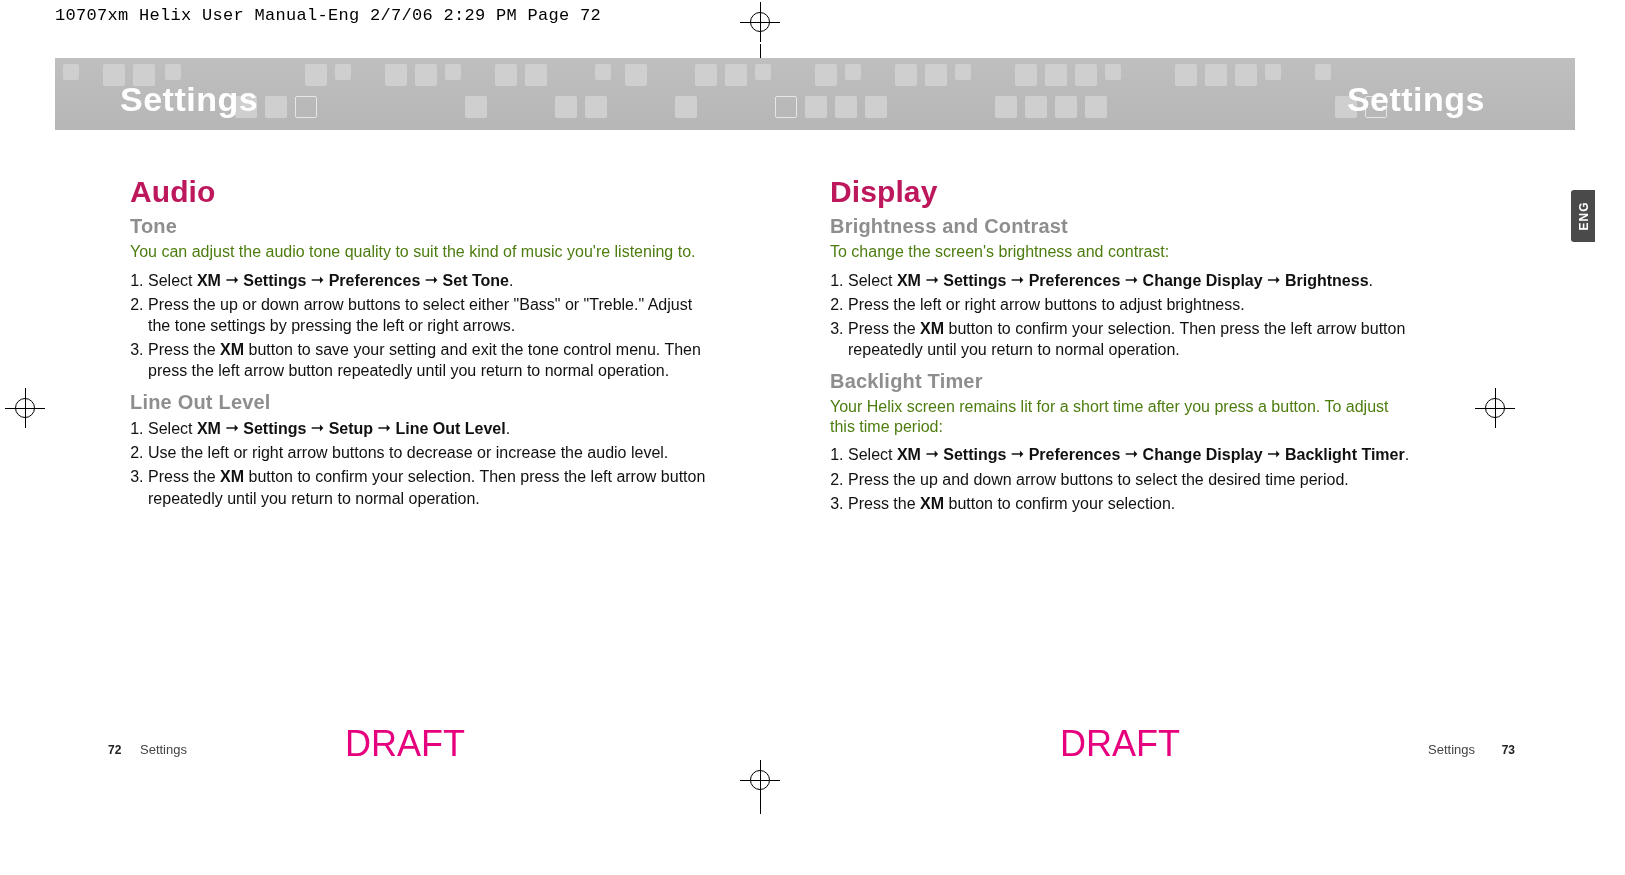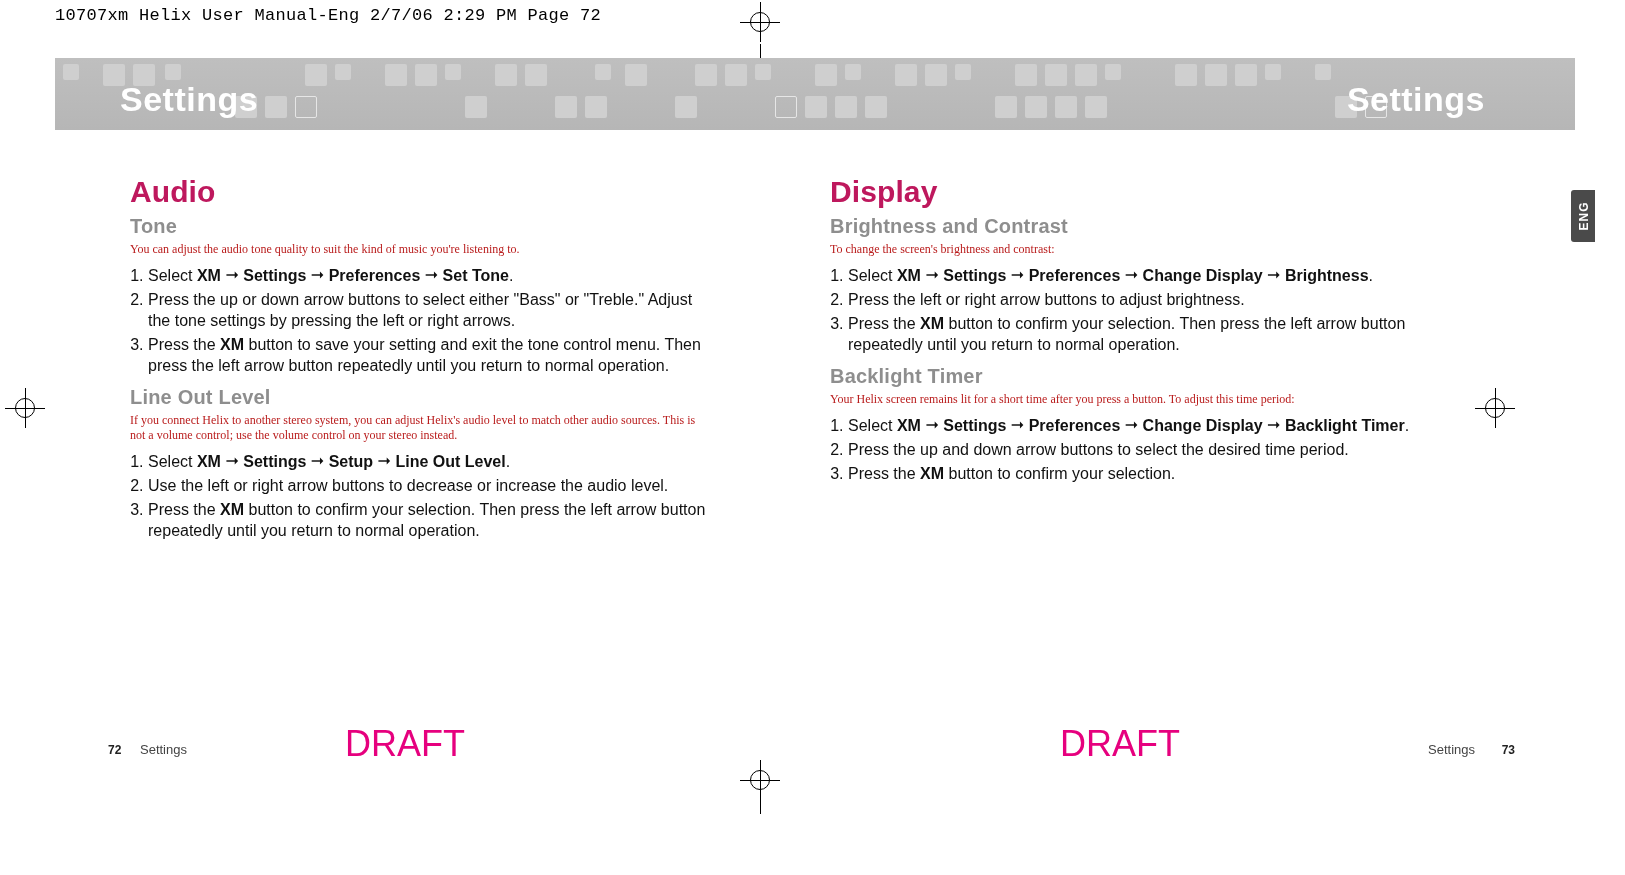--- a/index.html
+++ b/index.html
@@ -20,21 +20,21 @@
   .banner .sq.outline{background:transparent;border:1px solid #e6e6e6;box-sizing:border-box;}
   .banner .title{position:absolute;top:22px;color:#fff;font-family:"Arial",Helvetica,sans-serif;font-weight:600;font-size:34px;letter-spacing:.5px;}
   .banner .title.left{left:65px;}
   .banner .title.right{right:90px;}
   
   .col{position:absolute;top:175px;width:580px;}
   .col.left{left:130px;}
   .col.right{left:830px;}
   h1.section{margin:0 0 6px 0;font-family:"Arial Black",Arial,Helvetica,sans-serif;font-weight:900;font-size:30px;color:#be185d;letter-spacing:.1px;}
   h2.sub{margin:6px 0 4px 0;font-family:Arial,Helvetica,sans-serif;font-weight:600;font-size:20px;color:#8e8e8e;letter-spacing:.2px;}
-  p.body{margin:0 0 8px 0;font-size:12px;line-height:1.23;color:#b91c1c;font-family:Liberation Serif, serif;font-stretch:condensed;}
+  p.body{margin:0 0 8px 0;font-size:16px;line-height:1.23;color:#4d7c0f;font-family:Liberation Sans, sans-serif;font-stretch:condensed;}
   ol.steps{margin:2px 0 10px 0;padding-left:18px;font-size:16px;line-height:1.32;color:#111;font-family:"Arial Narrow",Arial,Helvetica,sans-serif;font-stretch:condensed;}
   ol.steps li{margin-bottom:3px;}
   b{font-weight:700;}
   .arrow{font-family:Arial,Helvetica,sans-serif;display:inline-block;transform:translateY(-1px);}
   
   .footer{position:absolute;bottom:118px;font-size:12px;color:#444;}
   .footer.leftnum{left:108px;}
   .footer.lefttxt{left:140px;font-size:13px;}
   .footer.righttxt{right:150px;font-size:13px;}
   .footer.rightnum{right:110px;}
@@ -146,21 +146,20 @@
       <li>
         <span>Select </span><b>XM</b> <span class="arrow">➞</span> <b>Settings</b> <span class="arrow">➞</span> <b>Preferences</b> <span class="arrow">➞</span> <b>Set Tone</b>.
       </li>
       <li>Press the up or down arrow buttons to select either "Bass" or "Treble." Adjust the tone settings by pressing the left or right arrows.</li>
       <li>
         <span>Press the </span><b>XM</b><span> button to save your setting and exit the tone control menu. Then press the left arrow button repeatedly until you return to normal operation.</span>
       </li>
     </ol>
 
     <h2 class="sub">Line Out Level</h2>
-    <p class="body">If you connect Helix to another stereo system, you can adjust Helix's audio level to match other audio sources. This is not a volume control; use the volume control on your stereo instead.</p>
     <ol class="steps">
       <li>
         <span>Select </span><b>XM</b> <span class="arrow">➞</span> <b>Settings</b> <span class="arrow">➞</span> <b>Setup</b> <span class="arrow">➞</span> <b>Line Out Level</b>.
       </li>
       <li>Use the left or right arrow buttons to decrease or increase the audio level.</li>
       <li>
         <span>Press the </span><b>XM</b><span> button to confirm your selection. Then press the left arrow button repeatedly until you return to normal operation.</span>
       </li>
     </ol>
   </div>

